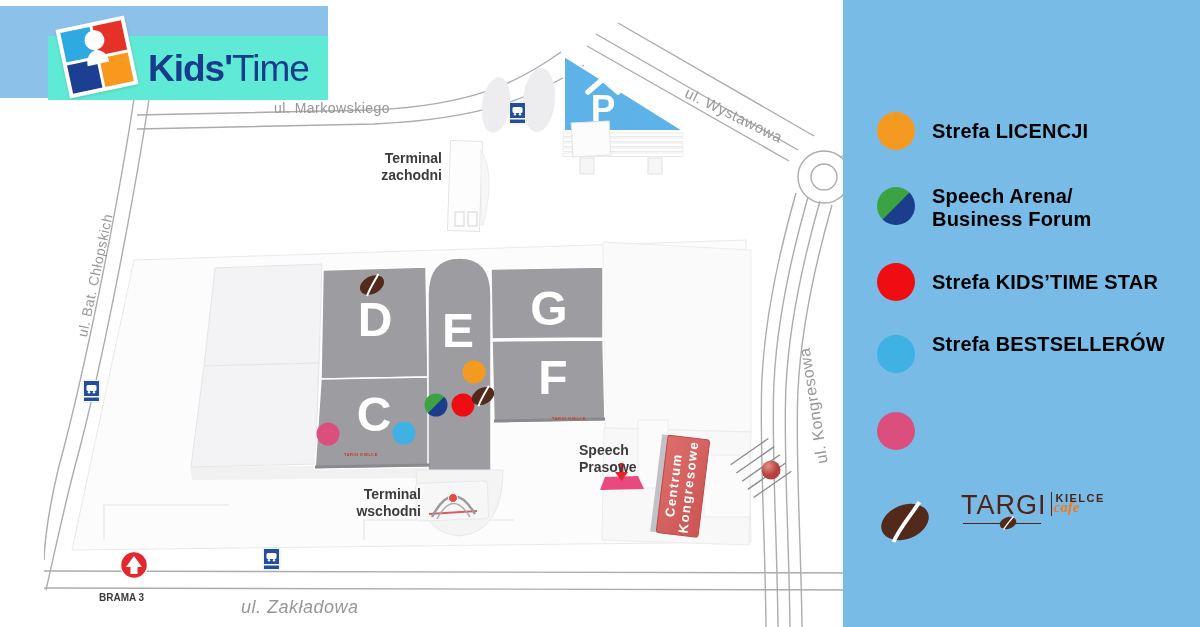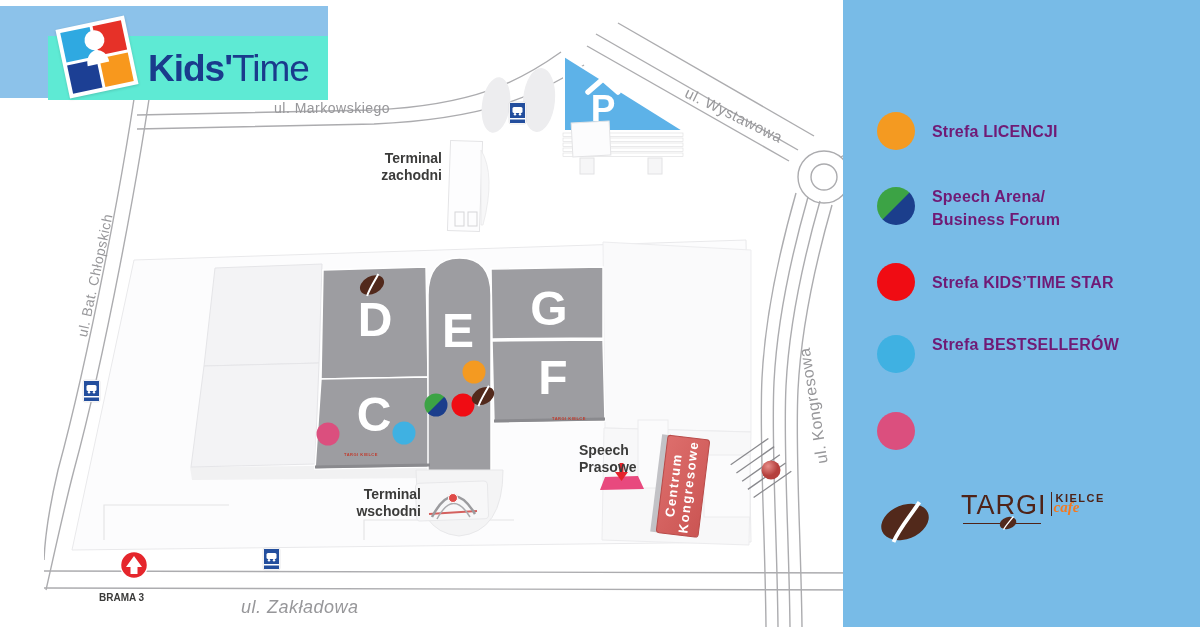--- a/index.html
+++ b/index.html
@@ -3,21 +3,21 @@
 <meta charset="utf-8">
 <style>
   html,body{margin:0;padding:0;background:#fff;}
   .stage{position:relative;width:1200px;height:627px;overflow:hidden;background:#ffffff;
          font-family:"Liberation Sans",sans-serif;}
   
   .sidebar{position:absolute;left:843px;top:0;width:357px;height:627px;background:#78BBE7;}
   .legend-row{position:absolute;left:34px;display:flex;align-items:flex-start;}
   .dot{width:38px;height:38px;border-radius:50%;flex:0 0 38px;}
   .dot-split{background:linear-gradient(135deg,#3CA345 49%,#1B3E8C 51%);}
-  .legend-text{margin-left:17px;color:#701a75;font-weight:bold;font-size:16px;line-height:23px;letter-spacing:.2px;}
+  .legend-text{margin-left:17px;color:#000000;font-weight:bold;font-size:20px;line-height:23px;letter-spacing:.2px;}
   .lr1{top:112px}.lr2{top:187px}.lr3{top:263px}.lr4{top:335px}.lr5{top:412px}
   .lr1 .legend-text,.lr3 .legend-text{margin-top:8px;}
   .lr2 .legend-text,.lr4 .legend-text,.lr5 .legend-text{margin-top:-2px;}
   
   .cafe{position:absolute;left:34px;top:492px;width:290px;height:60px;}
   .cafe-bean{position:absolute;left:2px;top:10px;transform:rotate(-22deg);}
   .cafe-words{position:absolute;left:84px;top:0;}
   .cafe-targi{font-size:27px;color:#4F2318;letter-spacing:1px;line-height:27px;display:inline-block;}
   .cafe-right{display:inline-block;vertical-align:top;border-left:1.5px solid #4F2318;margin-left:4px;padding-left:4px;height:24px;position:relative;}
   .cafe-kielce{font-size:11px;font-weight:bold;color:#4F2318;letter-spacing:1.5px;display:block;}

